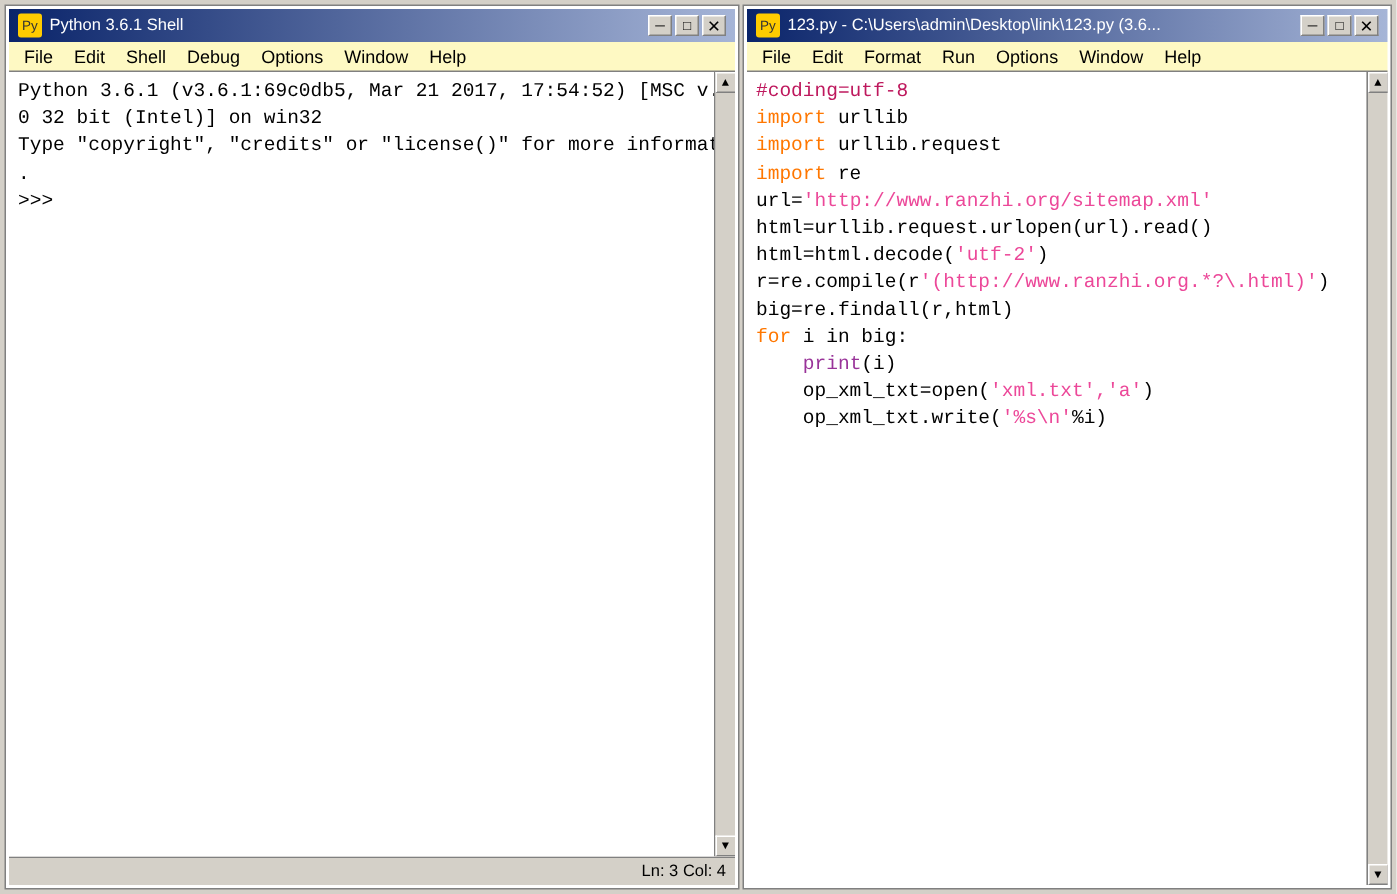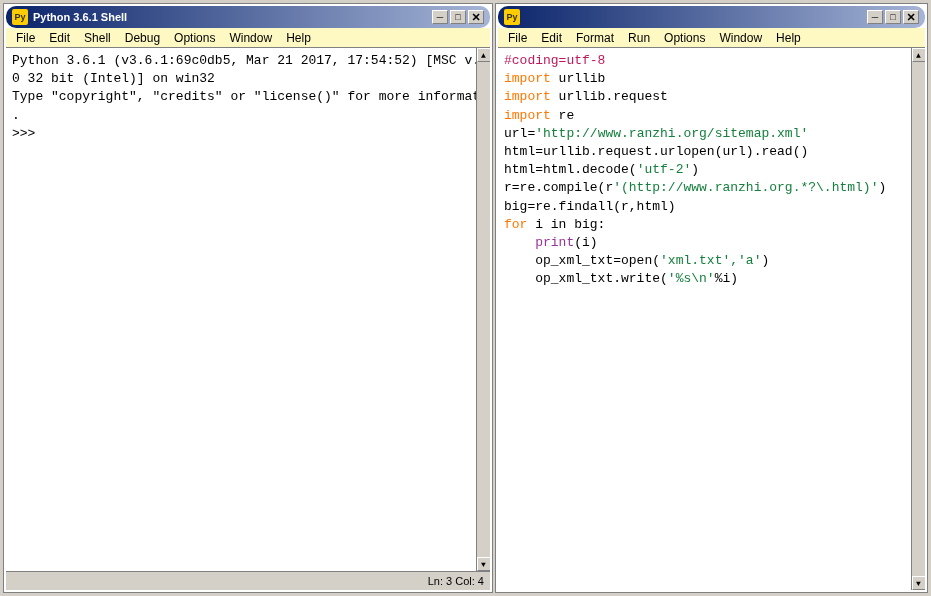--- a/index.html
+++ b/index.html
@@ -34,23 +34,22 @@
     .title-bar {
       background: linear-gradient(to right, #0a246a, #a6b5d7);
       color: #fff;
       padding: 3px 6px;
       display: flex;
       align-items: center;
       justify-content: space-between;
       height: 22px;
       font-family: 'Tahoma', sans-serif;
       font-size: 11px;
-      font-weight: bold;
-      flex-shrink: 0;
-      border-radius: 10px;
+      font-weight: normal;
+      flex-shrink: 0;
     }
 
     .title-bar-left {
       display: flex;
       align-items: center;
       gap: 5px;
     }
 
     .title-icon {
       width: 16px;
@@ -169,21 +168,21 @@
     }
 
     
     .shell-text {
       color: #000;
     }
 
     
     .kw-orange { color: #ff7700; }
     .kw-red { color: #be185d; }
-    .str-green { color: #15803d; }
+    .str-green { color: #ec4899; }
     .kw-purple { color: #993399; }
   </style>
 </head>
 <body>
 
 <div class="window window-left">
 
   <div class="title-bar">
     <div class="title-bar-left">
       <div class="title-icon">
@@ -232,20 +231,21 @@
 <div class="window window-right">
 
   <div class="title-bar">
     <div class="title-bar-left">
       <div class="title-icon">
         <svg width="14" height="14" viewBox="0 0 14 14">
           <rect x="1" y="1" width="12" height="12" fill="#ffcc00" rx="1"></rect>
           <text x="7" y="10" text-anchor="middle" font-size="9" fill="#333">Py</text>
         </svg>
       </div>
+      <span>123.py - C:\Users\admin\Desktop\link\123.py (3.6...</span>
     </div>
     <div class="title-buttons">
       <div class="title-btn">─</div>
       <div class="title-btn">□</div>
       <div class="title-btn" style="font-size:11px;">✕</div>
     </div>
   </div>
 
   <div class="menu-bar">
     <span class="menu-item">File</span>

